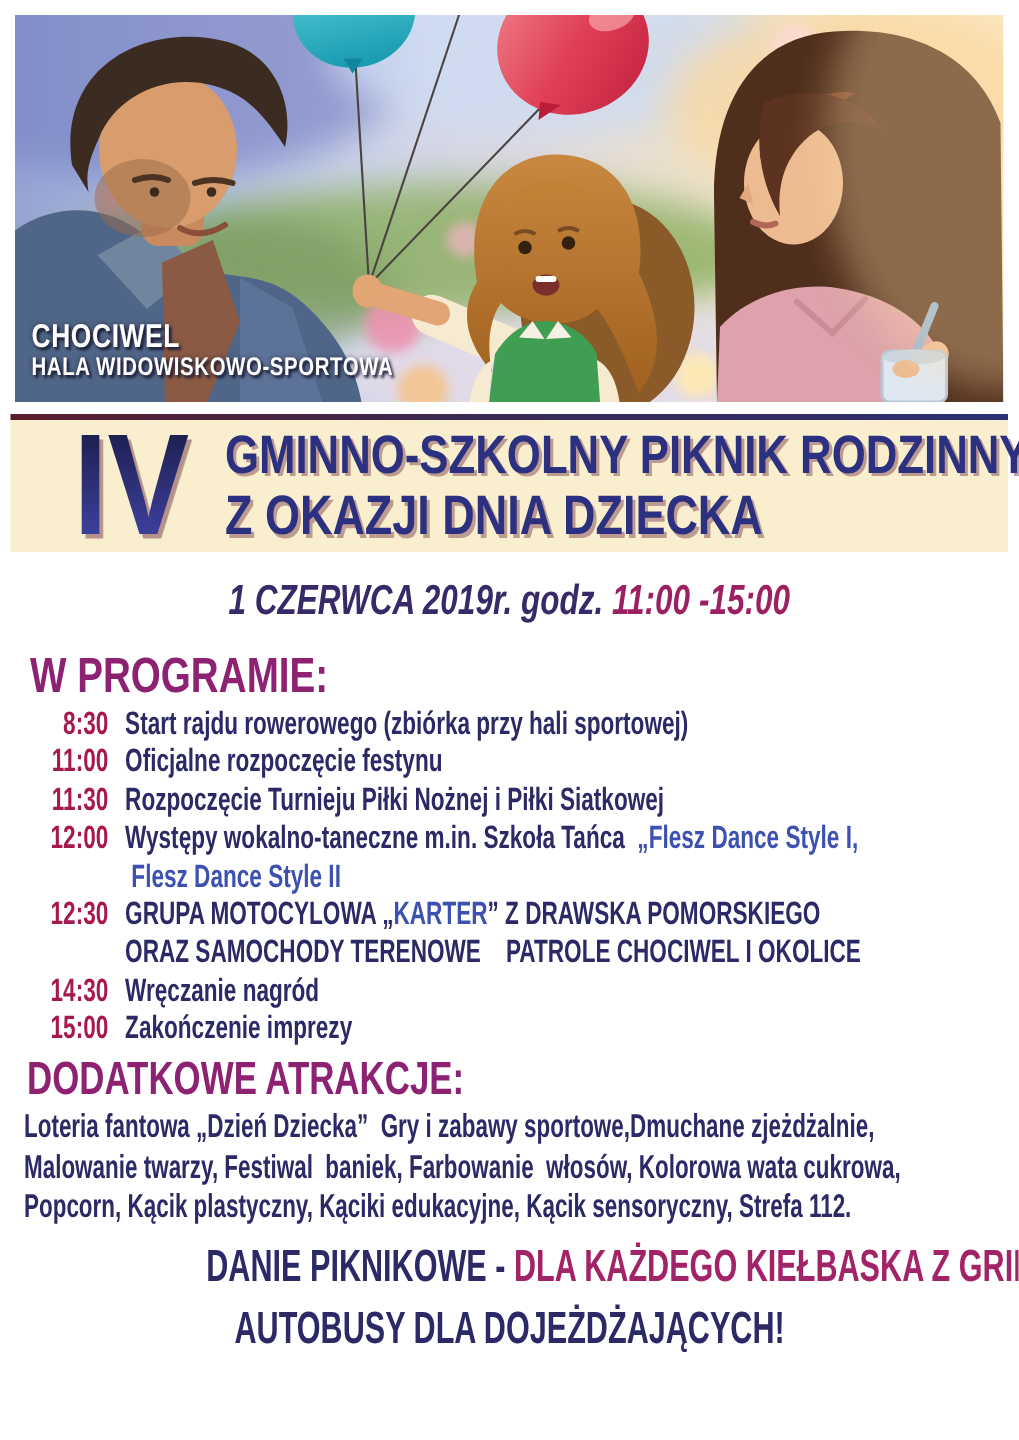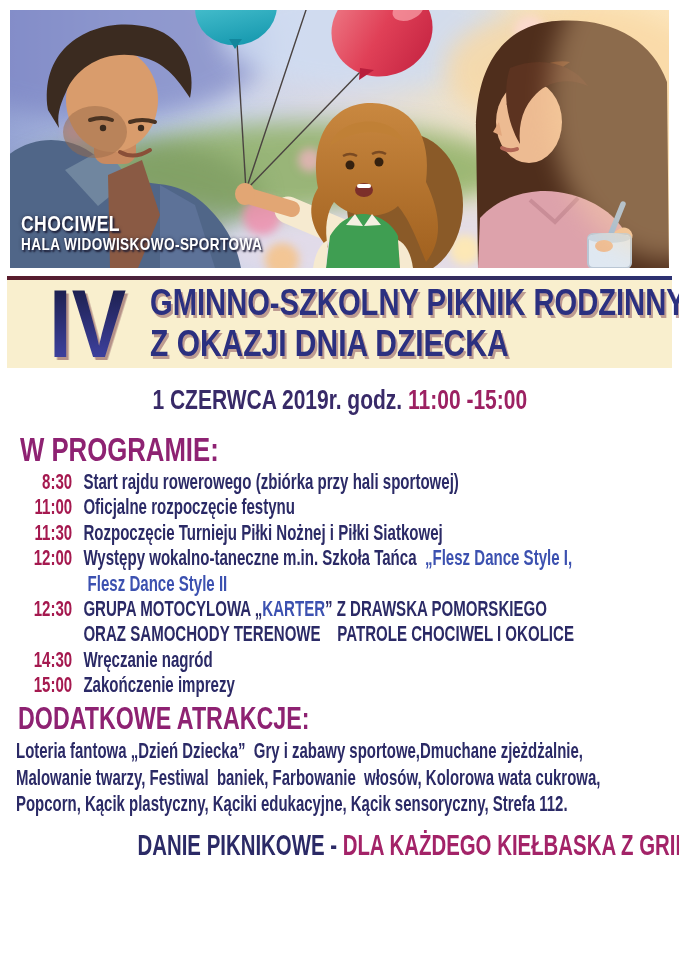--- a/index.html
+++ b/index.html
@@ -39,21 +39,21 @@
   }
   .title-l1{font-size:36px;line-height:40px;}
   .title-l2{font-size:37px;line-height:42px;}
 
   
   .c-navy{color:#2b2a66;}
   .c-blue{color:#3c51b0;}
   .c-mag{color:#a32368;}
 
   
-  .date-wrap{position:absolute;left:0;top:384px;width:679px;text-align:center;}
+  .date-wrap{position:absolute;left:0;top:384px;width:679px;text-align:center;font-style:italic;}
   .date-line{display:inline-block;white-space:pre;font-size:28px;line-height:32px;
     transform:scaleX(.75);transform-origin:50% 50%;}
   .date-prefix{color:#382a68;}
   .date-time{color:#9c2162;}
 
   
   .prog-head{position:absolute;left:20px;top:432px;font-size:33px;line-height:36px;color:#8e2272;
     white-space:nowrap;transform:scaleX(.78);transform-origin:0 0;}
   .prog{position:absolute;left:12px;top:470px;width:940px;transform:scaleX(.7);transform-origin:0 0;}
   .prog-row{display:flex;font-size:21.5px;line-height:25.4px;white-space:pre;}
@@ -242,15 +242,16 @@
 
   <div class="attr-head">DODATKOWE ATRAKCJE:</div>
   <div class="attr">
       <div class="attr-line">Loteria fantowa „Dzień Dziecka”  Gry i zabawy sportowe,Dmuchane zjeżdżalnie,</div>
       <div class="attr-line">Malowanie twarzy, Festiwal  baniek, Farbowanie  włosów, Kolorowa wata cukrowa,</div>
       <div class="attr-line">Popcorn, Kącik plastyczny, Kąciki edukacyjne, Kącik sensoryczny, Strefa 112.</div>
     </div>
 
   <div class="footer">
       <div class="foot-line foot-l1"><div class="foot-inner"><span class="c-navy">DANIE PIKNIKOWE - </span><span class="c-mag">DLA KAŻDEGO KIEŁBASKA Z GRILLA!</span></div></div>
+      <div class="foot-line foot-l2"><div class="foot-inner"><span class="c-navy">AUTOBUSY DLA DOJEŻDŻAJĄCYCH!</span></div></div>
     </div>
 
 </div>
 
 </body></html>

